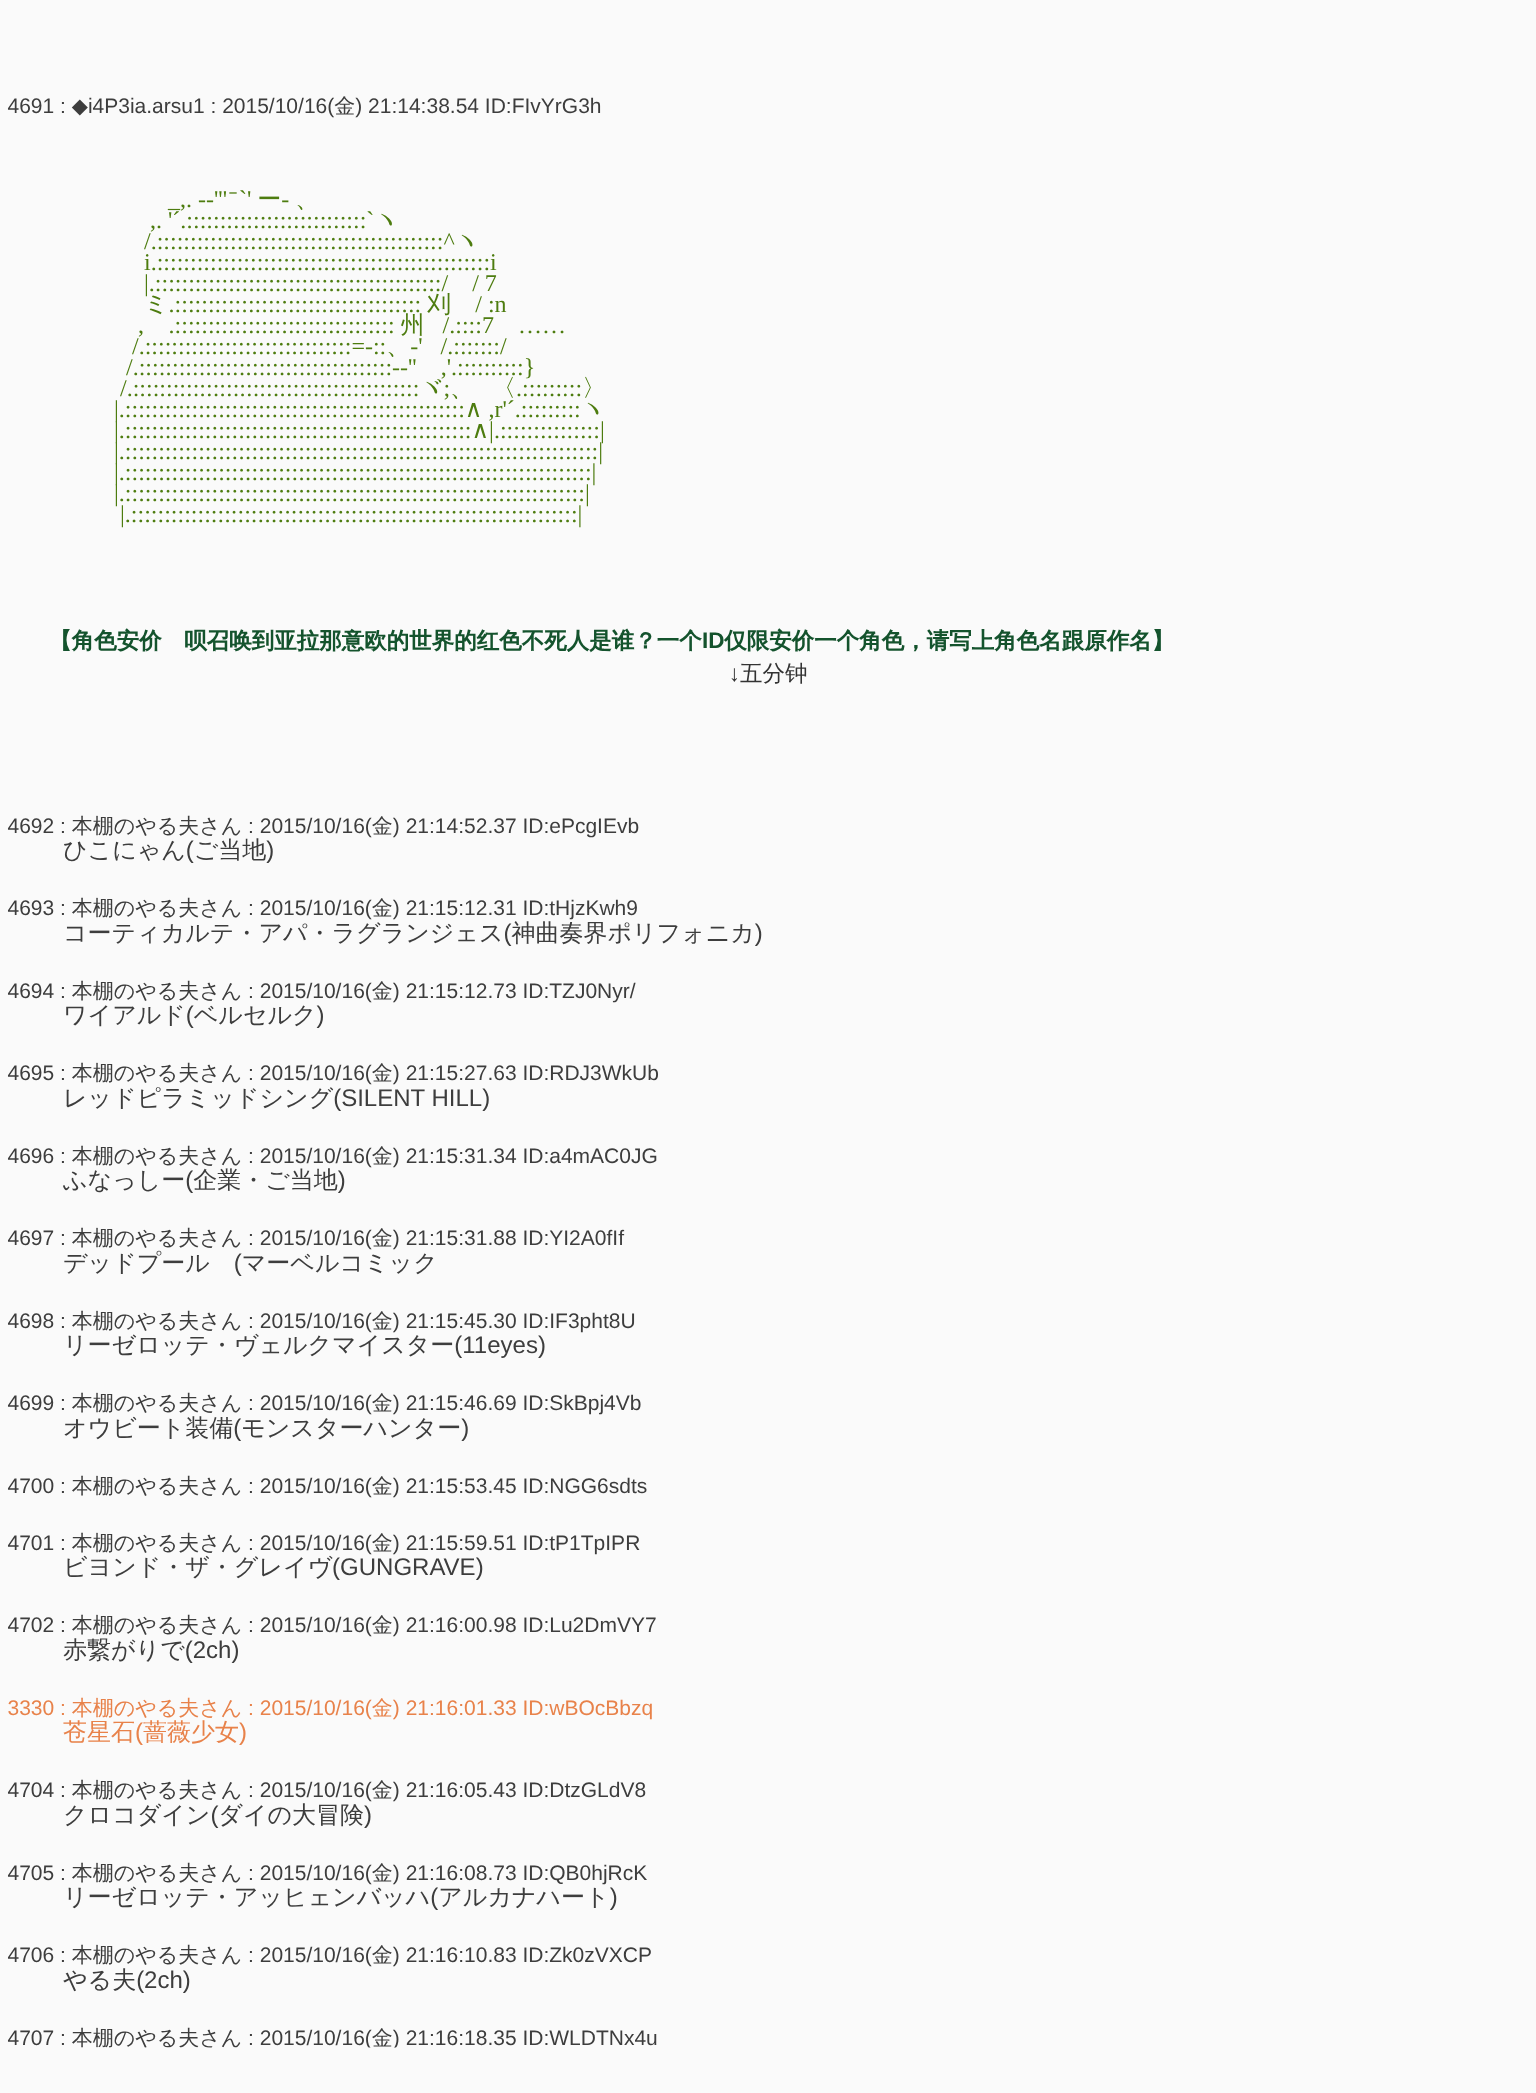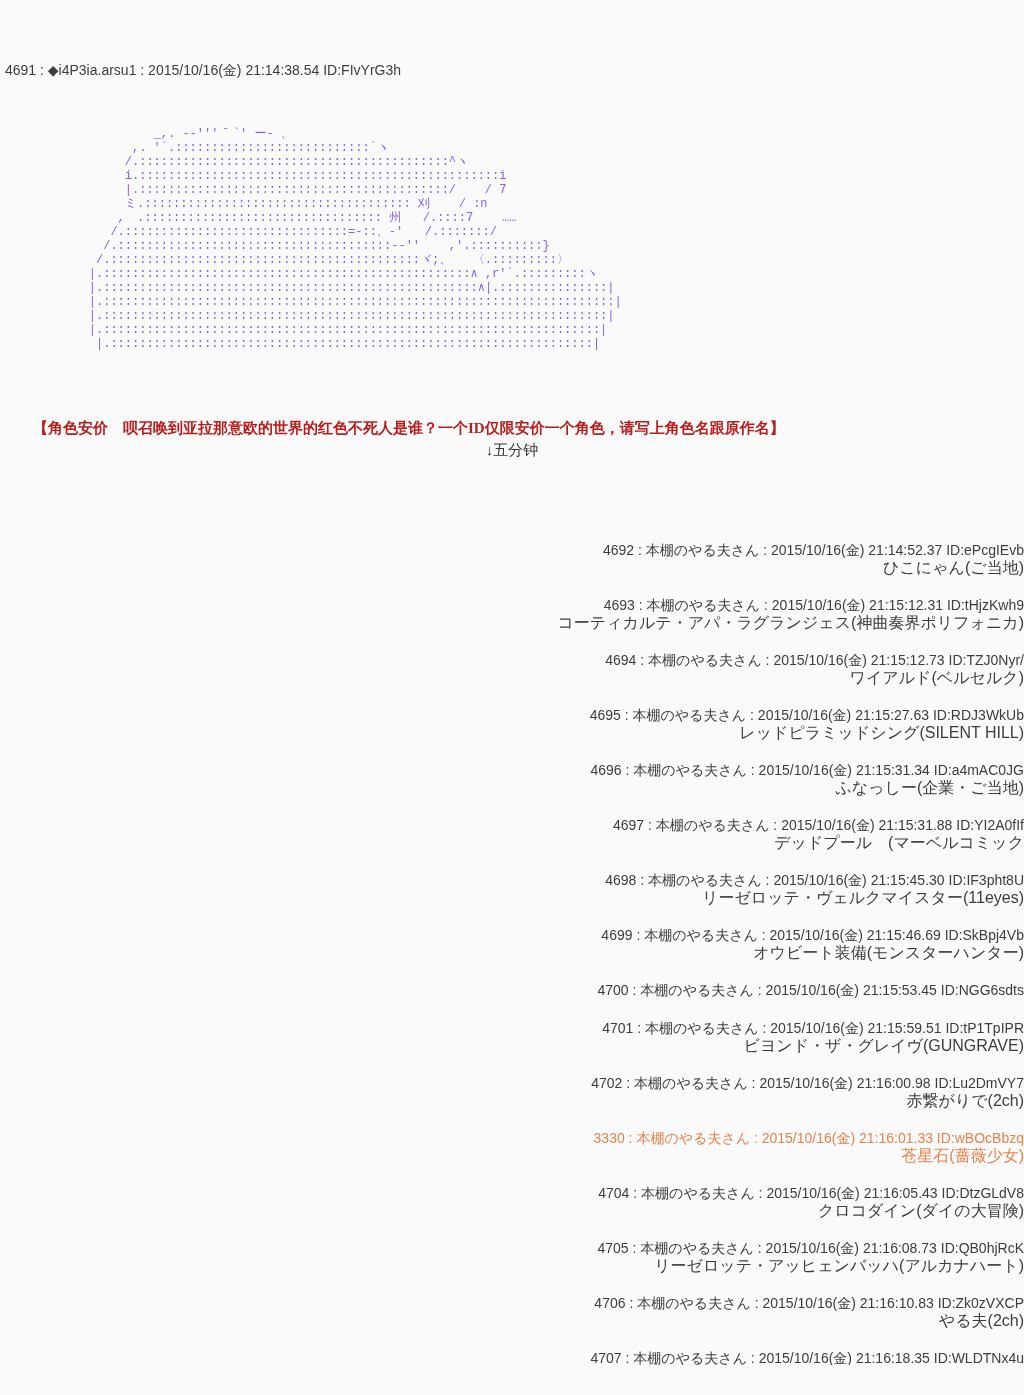--- a/index.html
+++ b/index.html
@@ -24,50 +24,48 @@
     font-size: 14px;
     line-height: 17px;
     white-space: nowrap;
   }
   .op-header {
     padding-top: 62px;
     margin-left: 5px;
   }
   .ascii-art {
     margin: 48px 0 0 60px;
-    font-family: Liberation Mono, monospace;
-    font-size: 12px;
+    font-family: Liberation Serif, serif;
+    font-size: 16px;
     line-height: 14px;
-    color: #8b5cf6;
+    color: #4d7c0f;
     white-space: pre;
   }
   .announcement {
     margin: 66px 0 0 33px;
     font-size: 15px;
     font-weight: bold;
     line-height: 22px;
-    color: #b91c1c;
+    color: #14532d;
     white-space: nowrap;
-    font-family: Liberation Serif, serif;
   }
   .countdown {
     width: 1024px;
     text-align: center;
     font-size: 15px;
     font-weight: normal;
     line-height: 22px;
     color: #333333;
   }
   .post-list {
     margin-top: 81px;
     margin-left: 5px;
   }
   .post {
     margin-bottom: 21px;
-    text-align: right;
   }
   .post .post-body {
     padding-left: 37px;
     font-size: 16px;
     line-height: 17px;
     white-space: pre-wrap;
   }
   .post.highlight {
     color: #e8824a;
   }

